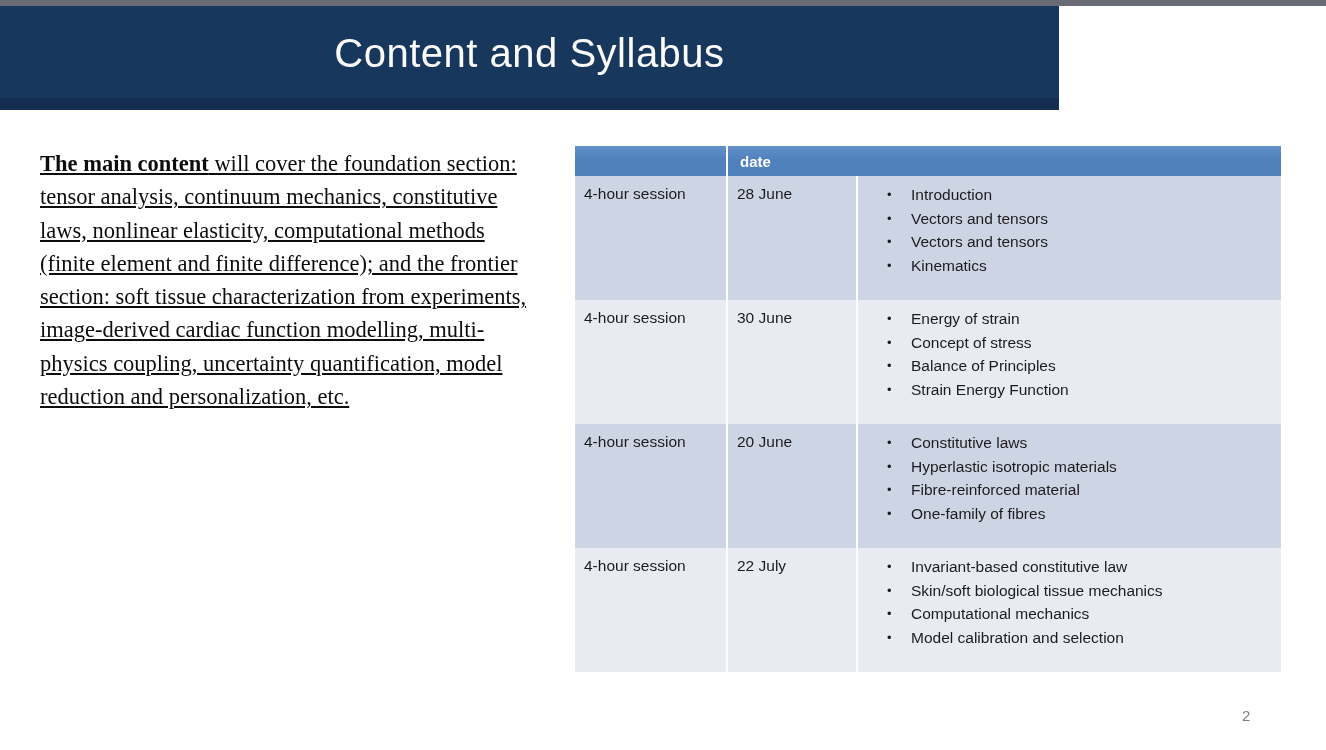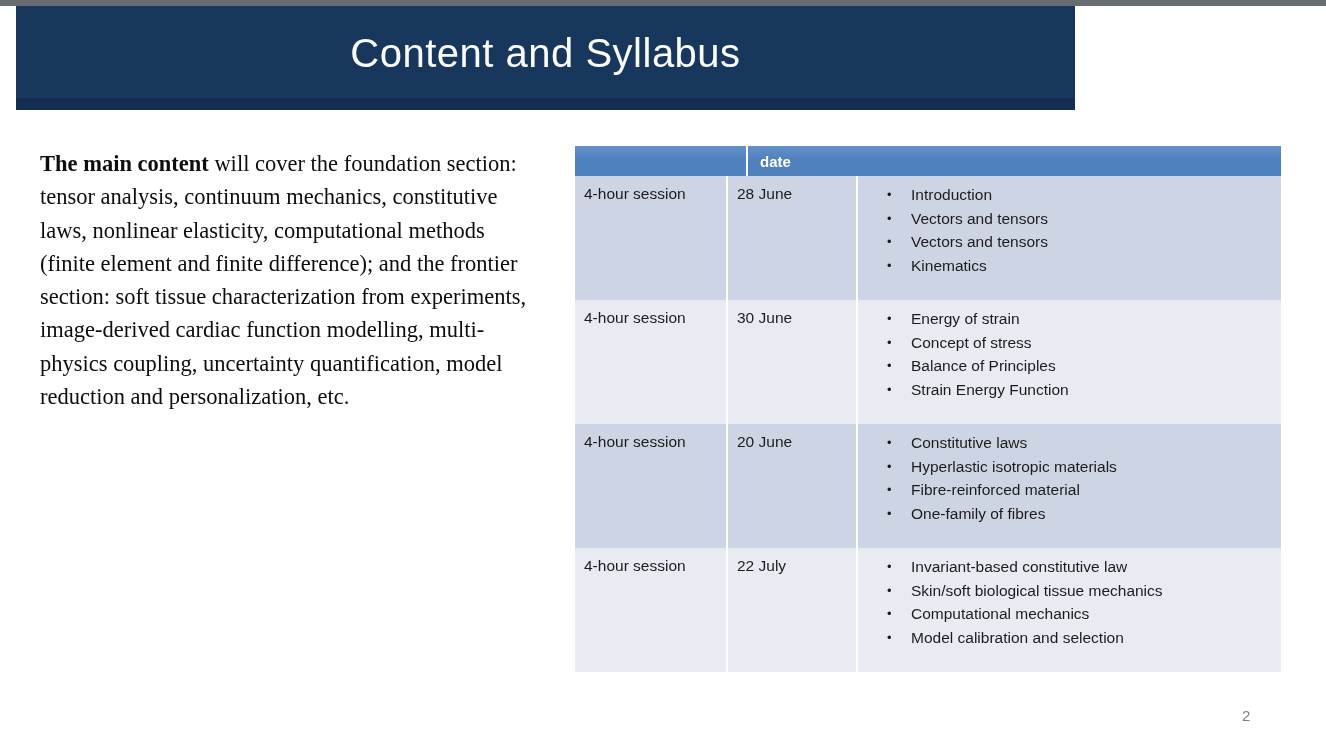--- a/index.html
+++ b/index.html
@@ -13,35 +13,34 @@
     --page-num-gray:#808080;
   }
   *{margin:0;padding:0;box-sizing:border-box;}
   html,body{width:1326px;height:750px;overflow:hidden;background:#fff;
     font-family:"Liberation Sans",sans-serif;}
   .slide{position:relative;width:1326px;height:750px;background:#fff;}
 
   .top-strip{position:absolute;left:0;top:0;width:1326px;height:6px;
     background:var(--top-strip-gray);}
 
-  .title-band{position:absolute;left:16px;top:6px;width:1059px;height:104px;
+  .title-band{position:absolute;left:0;top:6px;width:1059px;height:104px;
     background:linear-gradient(to bottom,var(--header-navy) 0,var(--header-navy) 88%,var(--header-navy-dark) 88%,var(--header-navy-dark) 100%);
     display:flex;align-items:center;justify-content:center;}
   .slide-title{color:#fbfbfb;font-size:40px;font-weight:400;letter-spacing:.5px;
     padding-bottom:10px;}
 
   .intro{position:absolute;left:40px;top:147px;width:495px;
     font-family:"Liberation Serif",serif;font-size:22.5px;line-height:33.3px;
-    color:#0d0d0d;}
+    color:#0d0d0d;text-decoration:underline;}
   .intro b{font-weight:700;}
 
   .syllabus-table{position:absolute;left:575px;top:146px;width:706px;}
   .t-header{display:grid;grid-template-columns:153px 130px 423px;height:30px;
     background:linear-gradient(to bottom,#6391c9 0,var(--table-header-blue) 45%,var(--table-header-blue) 100%);
-    padding-left:20px;
     }
   .t-header .h-cell{color:#fff;font-weight:700;font-size:15px;
     display:flex;align-items:center;padding-left:12px;
     border-right:2px solid #fff;}
   .t-header .h-cell:last-child{border-right:none;}
   .t-row{display:grid;grid-template-columns:153px 130px 423px;height:124px;
     }
   .t-row.band-dark .cell{background:var(--row-band-dark);}
   .t-row.band-light .cell{background:var(--row-band-light);}
   .cell{border-right:2px solid #fff;color:var(--cell-text);font-size:15.5px;

